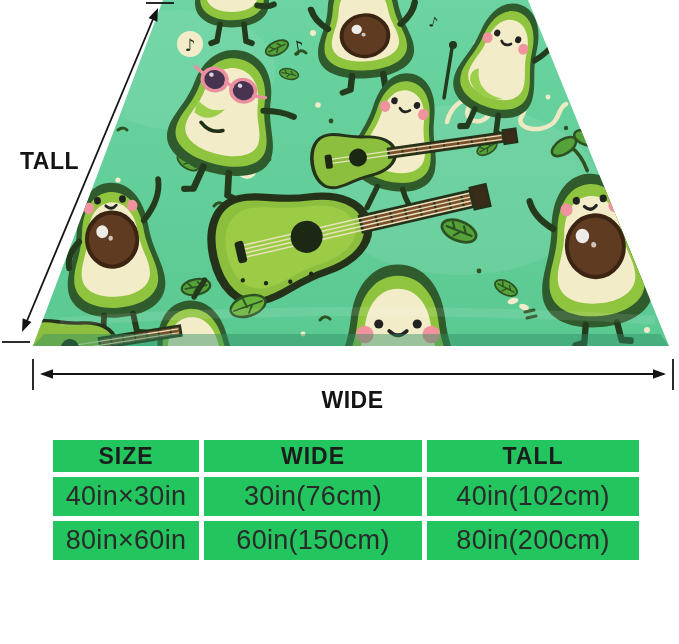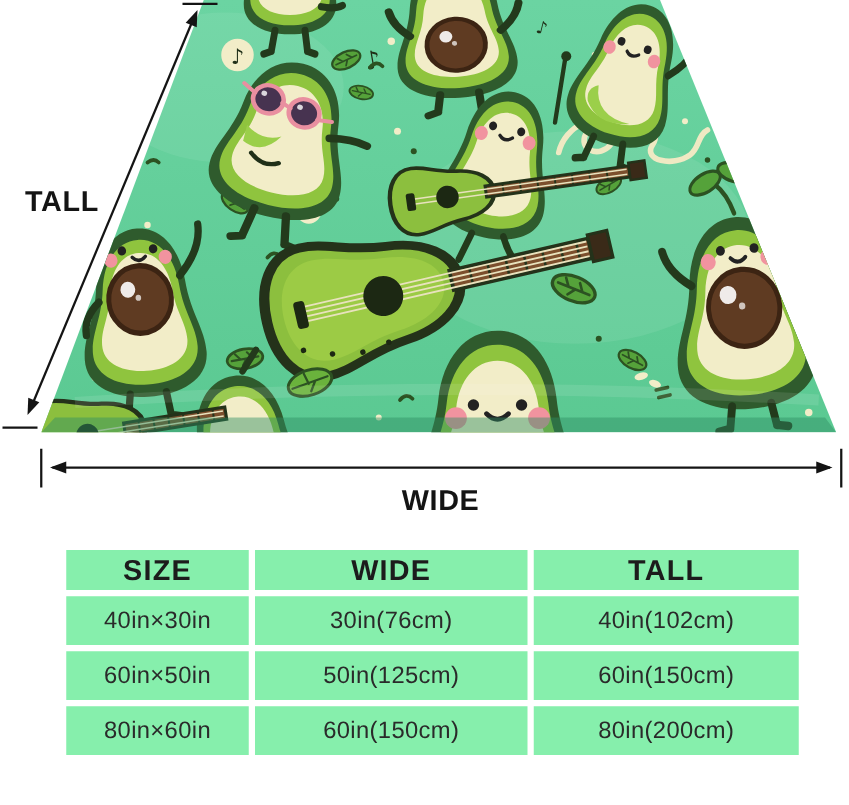--- a/index.html
+++ b/index.html
@@ -4,23 +4,23 @@
 <style>
   html,body{margin:0;padding:0;background:#fff;}
   .canvas{position:relative;width:679px;height:644px;background:#fff;overflow:hidden;
           font-family:"Liberation Sans", sans-serif;}
   .preview{position:absolute;left:0;top:0;width:679px;height:430px;}
   .preview svg{position:absolute;left:0;top:0;}
   .dim-label{position:absolute;font-weight:bold;font-size:23px;color:#141414;letter-spacing:.5px;}
   .dim-label.tall{left:20px;top:148px;}
   .dim-label.wide{left:40px;top:387px;width:625px;text-align:center;}
   table.size-chart{position:absolute;left:48px;top:435px;border-collapse:separate;border-spacing:5px;table-layout:fixed;}
-  table.size-chart th, table.size-chart td{background:#86efac;text-align:center;vertical-align:middle;overflow:hidden;white-space:nowrap;}
+  table.size-chart th, table.size-chart td{background:#22c55e;text-align:center;vertical-align:middle;overflow:hidden;white-space:nowrap;}
   table.size-chart th{height:30px;font-size:23px;font-weight:bold;color:#1c1c1c;letter-spacing:1px;}
-  table.size-chart td{height:37px;font-size:19px;font-weight:normal;color:#2a2a2a;letter-spacing:.3px;}
+  table.size-chart td{height:37px;font-size:27px;font-weight:normal;color:#2a2a2a;letter-spacing:.3px;}
   .c-size{width:146px}.c-wide{width:218px}.c-tall{width:212px}
 </style>
 </head>
 <body>
 
 <div class="canvas">
 
   <div class="preview">
     <svg width="679" height="430" viewBox="0 0 679 430">
       <defs>
@@ -325,24 +325,19 @@
         <th>TALL</th>
       </tr>
     </thead>
     <tbody>
       <tr>
         <td>40in×30in</td>
         <td>30in(76cm)</td>
         <td>40in(102cm)</td>
       </tr>
       <tr>
-        <td>60in×50in</td>
-        <td>50in(125cm)</td>
-        <td>60in(150cm)</td>
-      </tr>
-      <tr>
         <td>80in×60in</td>
         <td>60in(150cm)</td>
         <td>80in(200cm)</td>
       </tr>
     </tbody>
   </table>
 </div>
 
 </body></html>

